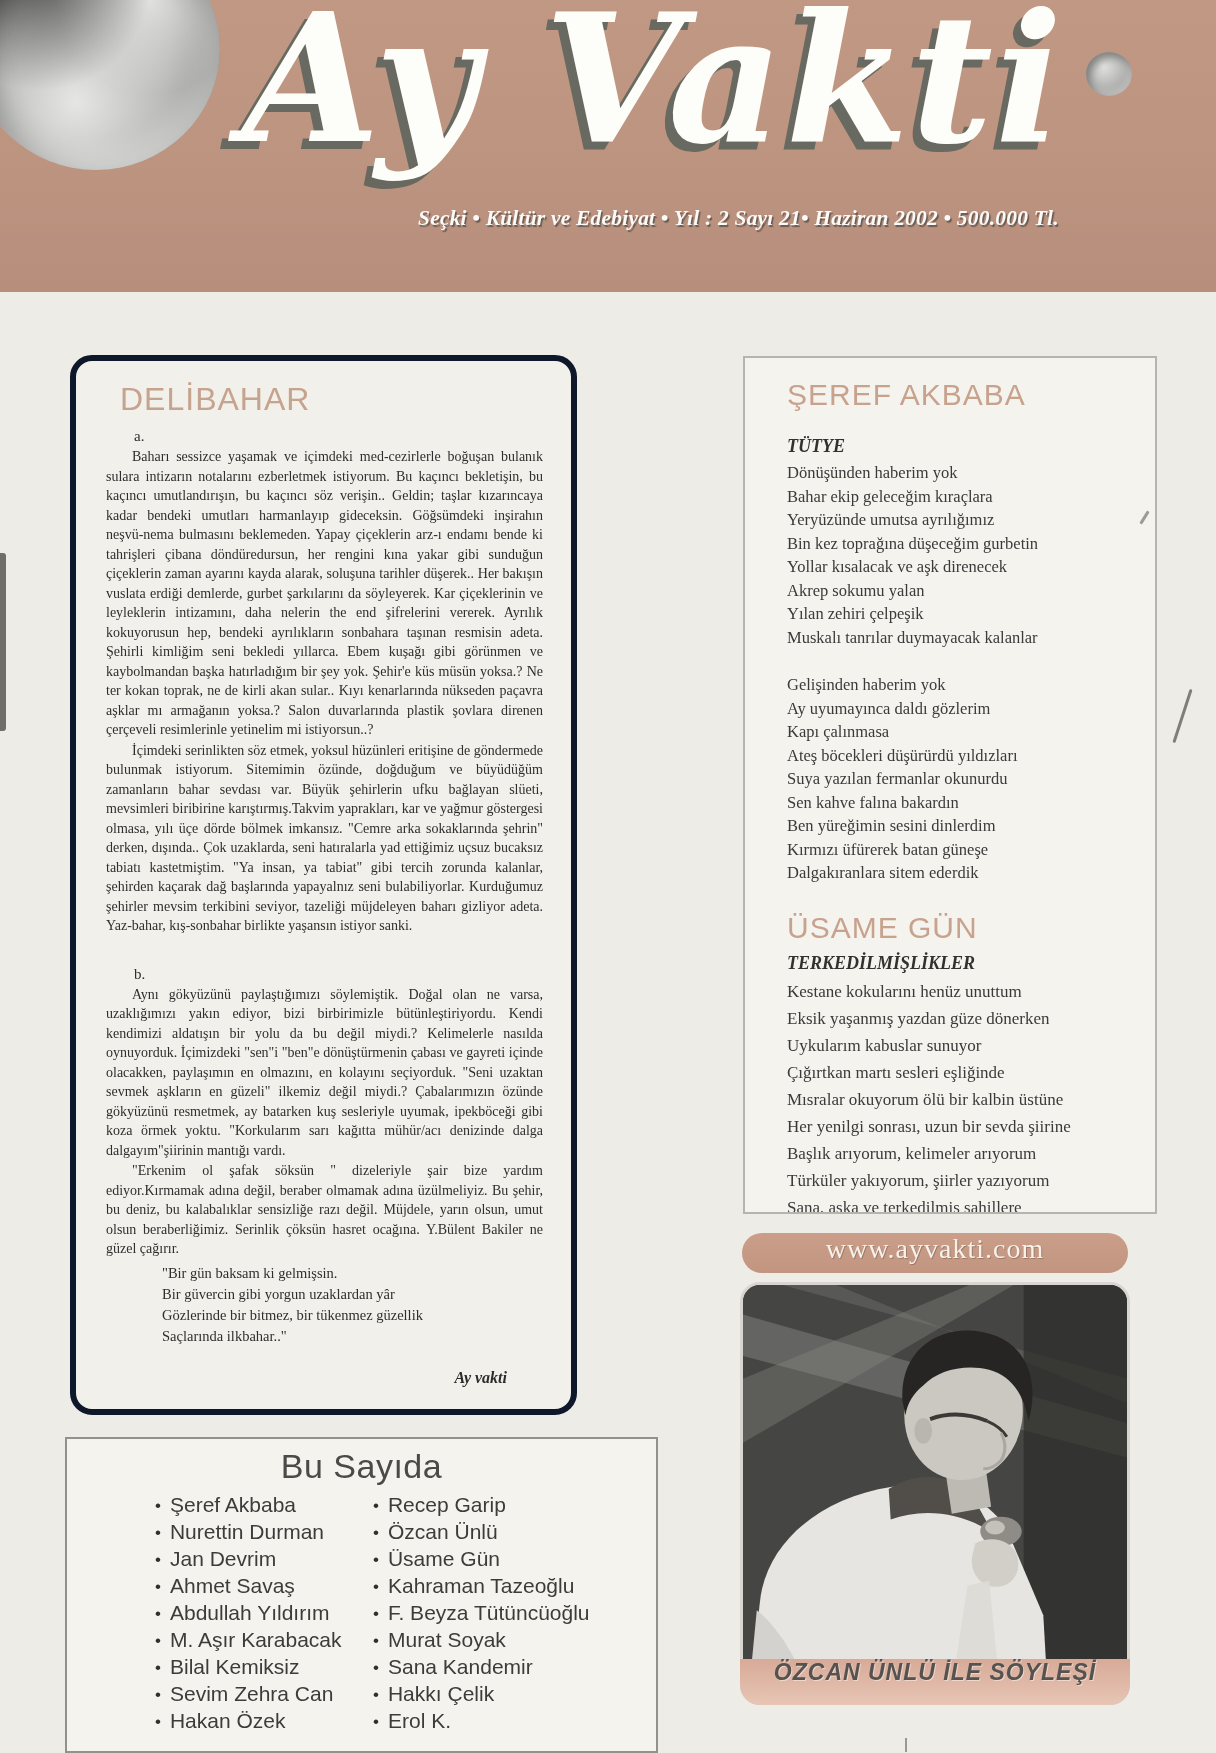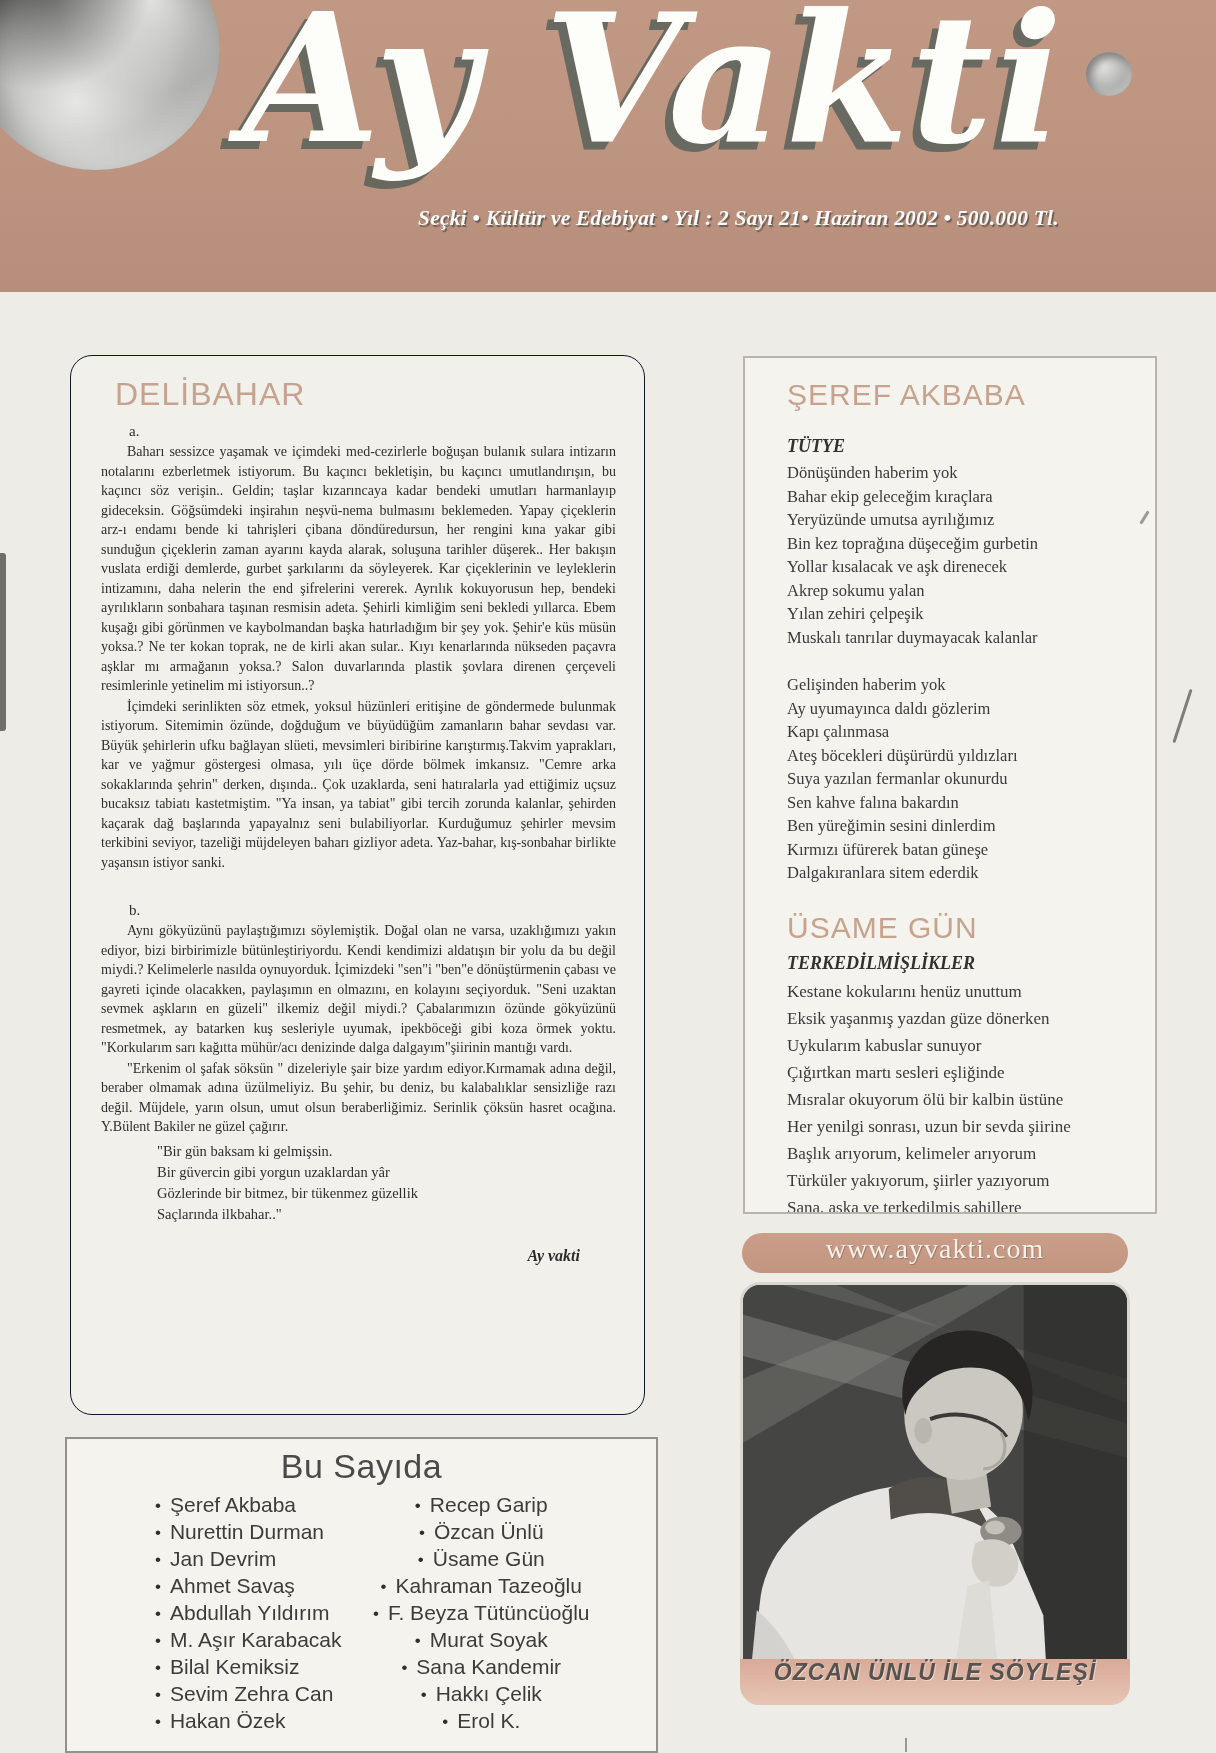--- a/index.html
+++ b/index.html
@@ -17,22 +17,22 @@
   .logo{position:absolute;left:242px;top:-28px;font-family:"DejaVu Serif",serif;
     font-style:italic;font-weight:bold;font-size:178px;line-height:1.2;color:#fdfdfa;
     text-shadow:-8px 8px 0 rgba(82,94,88,.8);letter-spacing:2px;white-space:nowrap;}
   .moon-dot{position:absolute;left:1086px;top:52px;width:46px;height:44px;border-radius:50%;
     background:radial-gradient(circle at 38% 32%, #e2e2e0 0%, #b5b5b3 50%, #8b8b89 85%);
     box-shadow:inset 4px 5px 8px rgba(0,0,0,.35), inset -3px -4px 7px rgba(255,255,255,.4);}
   .tagline{position:absolute;left:418px;top:206px;width:680px;font-style:italic;font-weight:bold;
     font-size:21.5px;color:#fbfaf8;text-shadow:1.5px 1.5px 1px rgba(60,62,58,.65);
     letter-spacing:.2px;white-space:nowrap;}
   
-  .article-box{position:absolute;left:70px;top:355px;width:575px;height:1060px;box-sizing:border-box;
-    background:#f2f0ea;border:1px solid #0f172a;border-radius:22px;
+  .article-box{position:absolute;left:70px;top:355px;width:507px;height:1060px;box-sizing:border-box;
+    background:#f2f0ea;border:6px solid #0f172a;border-radius:22px;
     padding:20px 28px 18px 30px;overflow:hidden;}
   .article-title{font-family:"Liberation Sans",sans-serif;font-size:32px;letter-spacing:1px;
     color:#c5a38e;margin:0 0 10px 14px;font-weight:normal;}
   .sec-label{font-size:15px;color:#2e2e2e;margin:0 0 2px 28px;}
   .para{font-size:14px;line-height:19.5px;color:#2e2e2e;text-align:justify;
     text-indent:26px;margin:0 0 1px 0;}
   .section-b{margin-top:30px;}
   .quote-block{margin:4px 0 0 56px;}
   .quote-line{font-size:14.5px;line-height:21px;color:#2e2e2e;}
   .signature{font-size:16px;font-weight:bold;font-style:italic;color:#2b2b2b;
@@ -62,21 +62,21 @@
     display:flex;align-items:flex-start;justify-content:center;box-sizing:border-box;}
   .photo-caption span{font-family:"Liberation Sans",sans-serif;font-weight:bold;font-style:italic;
     font-size:23px;letter-spacing:1px;color:#55524f;text-shadow:1px 1px 0 rgba(255,255,255,.45);}
   
   .toc-box{position:absolute;left:65px;top:1437px;width:593px;box-sizing:border-box;
     background:#f5f3ee;border:2px solid #94918b;padding:8px 0 16px 0;}
   .toc-title{font-family:"Liberation Sans",sans-serif;font-size:34px;color:#4a4a48;
     text-align:center;margin:0 0 6px 0;font-weight:normal;letter-spacing:.5px;}
   .toc-cols{display:flex;padding-left:88px;}
   .toc-col{width:218px;}
-  .toc-col.second{width:auto;text-align:center;}
+  .toc-col.second{width:auto;}
   .toc-item{font-family:"Liberation Sans",sans-serif;font-size:21px;line-height:26px;color:#3c3c3a;}
   .bullet{display:inline-block;margin-right:9px;font-size:17px;vertical-align:1px;color:#2f2f2d;}
   
   .artifact{position:absolute;background:#45443e;}
   .art-1{left:1181px;top:688px;width:3px;height:56px;transform:rotate(18deg);opacity:.65;border-radius:2px;}
   .art-2{left:1143px;top:510px;width:3px;height:15px;transform:rotate(32deg);opacity:.5;border-radius:2px;}
   .art-3{left:0;top:553px;width:6px;height:178px;opacity:.75;border-radius:0 3px 3px 0;}
   .art-4{left:905px;top:1738px;width:2px;height:14px;opacity:.5;}
 </style>
 </head>

